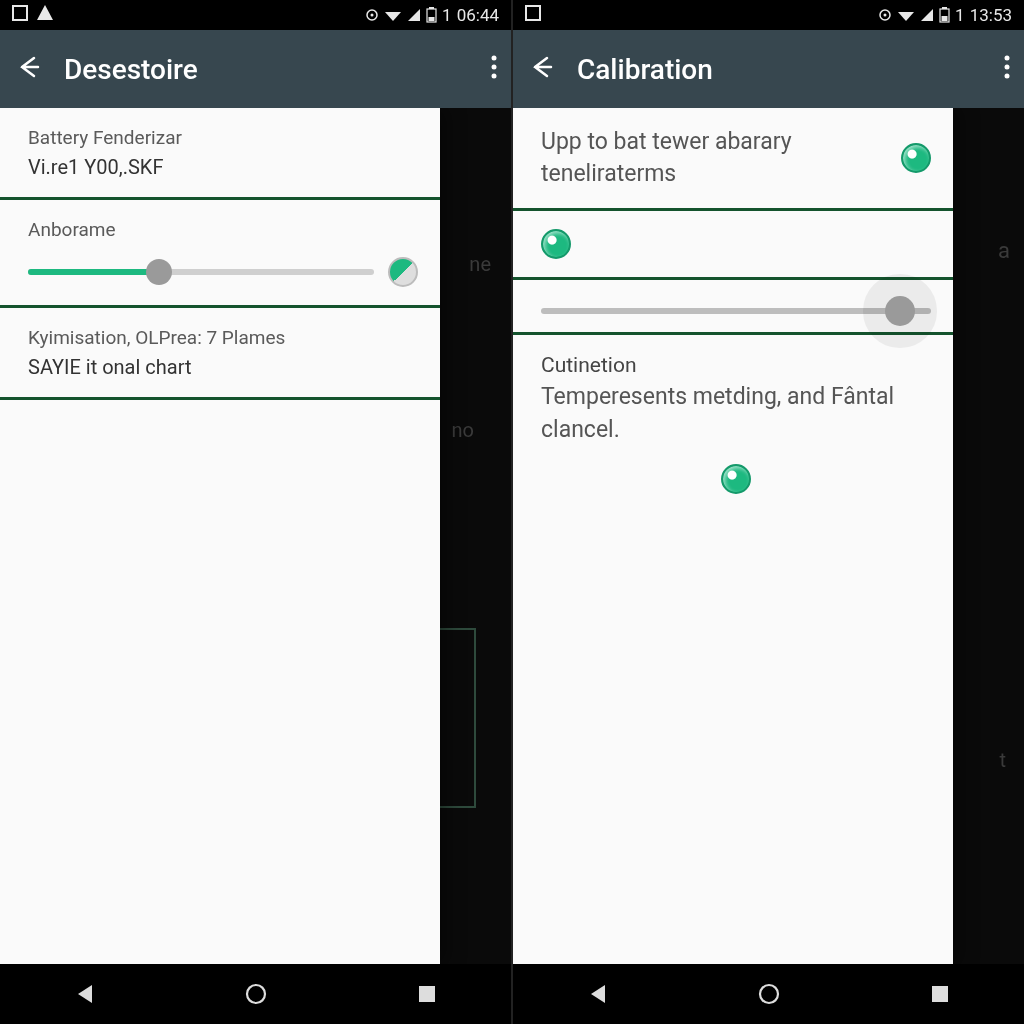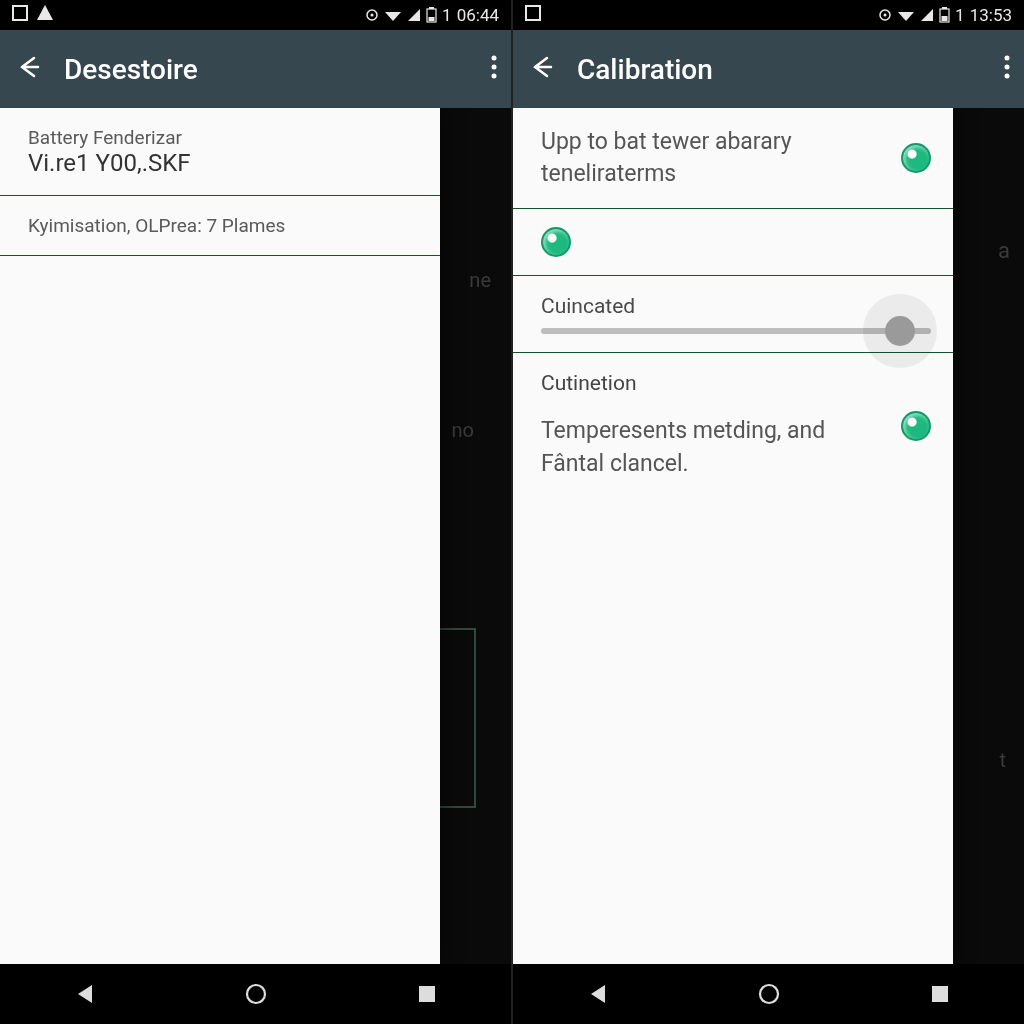--- a/index.html
+++ b/index.html
@@ -71,30 +71,31 @@
     position: absolute;
     top: 0;
     left: 0;
     width: 440px;
     background: #FAFAFA;
     box-shadow: 6px 0 18px rgba(0,0,0,.45);
     min-height: 100%;
   }
   .row {
     padding: 18px 22px 18px 28px;
-    border-bottom: 1px solid #14532d;
-  }
-  .row.no-border { border-bottom: none; }
+    border-bottom: 3px solid #14532d;
+  }
+  .row.no-border { border-bottom: none; flex-direction: column; }
   .row-head {
     font-size: 19px;
     color: #5a5a5a;
   }
   .row-body {
-    font-size: 24px;
+    font-size: 20px;
     color: #333;
+    margin-top: 6px;
   }
   .row-sub {
     font-size: 23px;
     color: #555;
     line-height: 1.4;
   }
   .slider-row {
     display: flex;
     align-items: center;
     gap: 14px;
@@ -213,36 +214,47 @@
     <span>
       <svg width="6" height="24">
           <circle cx="3" cy="3" r="2.5" fill="#fff"></circle>
           <circle cx="3" cy="12" r="2.5" fill="#fff"></circle>
           <circle cx="3" cy="21" r="2.5" fill="#fff"></circle>
         </svg>
     </span>
   </div>
 
   <div class="panel-wrap">
-    <span class="bg-hint" style="top:160px;right:20px">ne</span>
+    <span class="bg-hint" style="top:144px;right:20px">ne</span>
     <span class="bg-hint" style="top:310px;right:37px">no</span>
     <div class="bg-box" style="top:520px;left:356px">
       <div style="font-size:28px;text-align:center">06</div>
     </div>
 
     <div class="panel">
 
       <div class="row">
         <div class="row-head">Battery Fenderizar</div>
         <div class="row-body">Vi.re1 Y00,.SKF</div>
       </div>
 
+      <div class="row">
+        <div class="row-head">Anborame</div>
+        <div class="slider-row">
+          <div class="slider">
+            <div class="slider-fill" style="width:38%"></div>
+            <div class="slider-thumb" style="left:38%"></div>
+          </div>
+          <div class="toggle half"></div>
+        </div>
+      </div>
 
       <div class="row">
         <div class="row-head">Kyimisation, OLPrea: 7 Plames</div>
+        <div class="row-body">SAYIE it onal chart</div>
       </div>
 
 
     </div>
   </div>
 
   <div class="nav-bar">
     <span>
         <svg width="22" height="22">
           <polygon points="18,2 4,11 18,20" fill="#ddd"></polygon>
@@ -324,32 +336,31 @@
       <div class="row row-flex">
         <div class="text row-sub">Upp to bat tewer abarary teneliraterms</div>
         <div class="toggle on"></div>
       </div>
 
       <div class="row row-flex">
         <div class="toggle on"></div>
       </div>
 
       <div class="row">
-        <div class="row-head" style="color:#4a4a4a;font-size:21px">Cuincated</div>
         <div class="slider-row solo">
           <div class="slider" style="background:#bdbdbd">
             <div class="slider-thumb big" style="left:92%"></div>
           </div>
         </div>
       </div>
 
       <div class="row row-flex no-border">
         <div class="text">
           <div class="row-head" style="color:#444;font-size:21px">Cutinetion</div>
-          <div class="row-sub" style="margin-top:20px">Temperesents metding, and Fântal clancel.</div>
+          <div class="row-sub" style="margin-top:4px">Temperesents metding, and Fântal clancel.</div>
         </div>
         <div class="toggle on"></div>
       </div>
 
     </div>
   </div>
 
   <div class="nav-bar">
     <span>
         <svg width="22" height="22">

